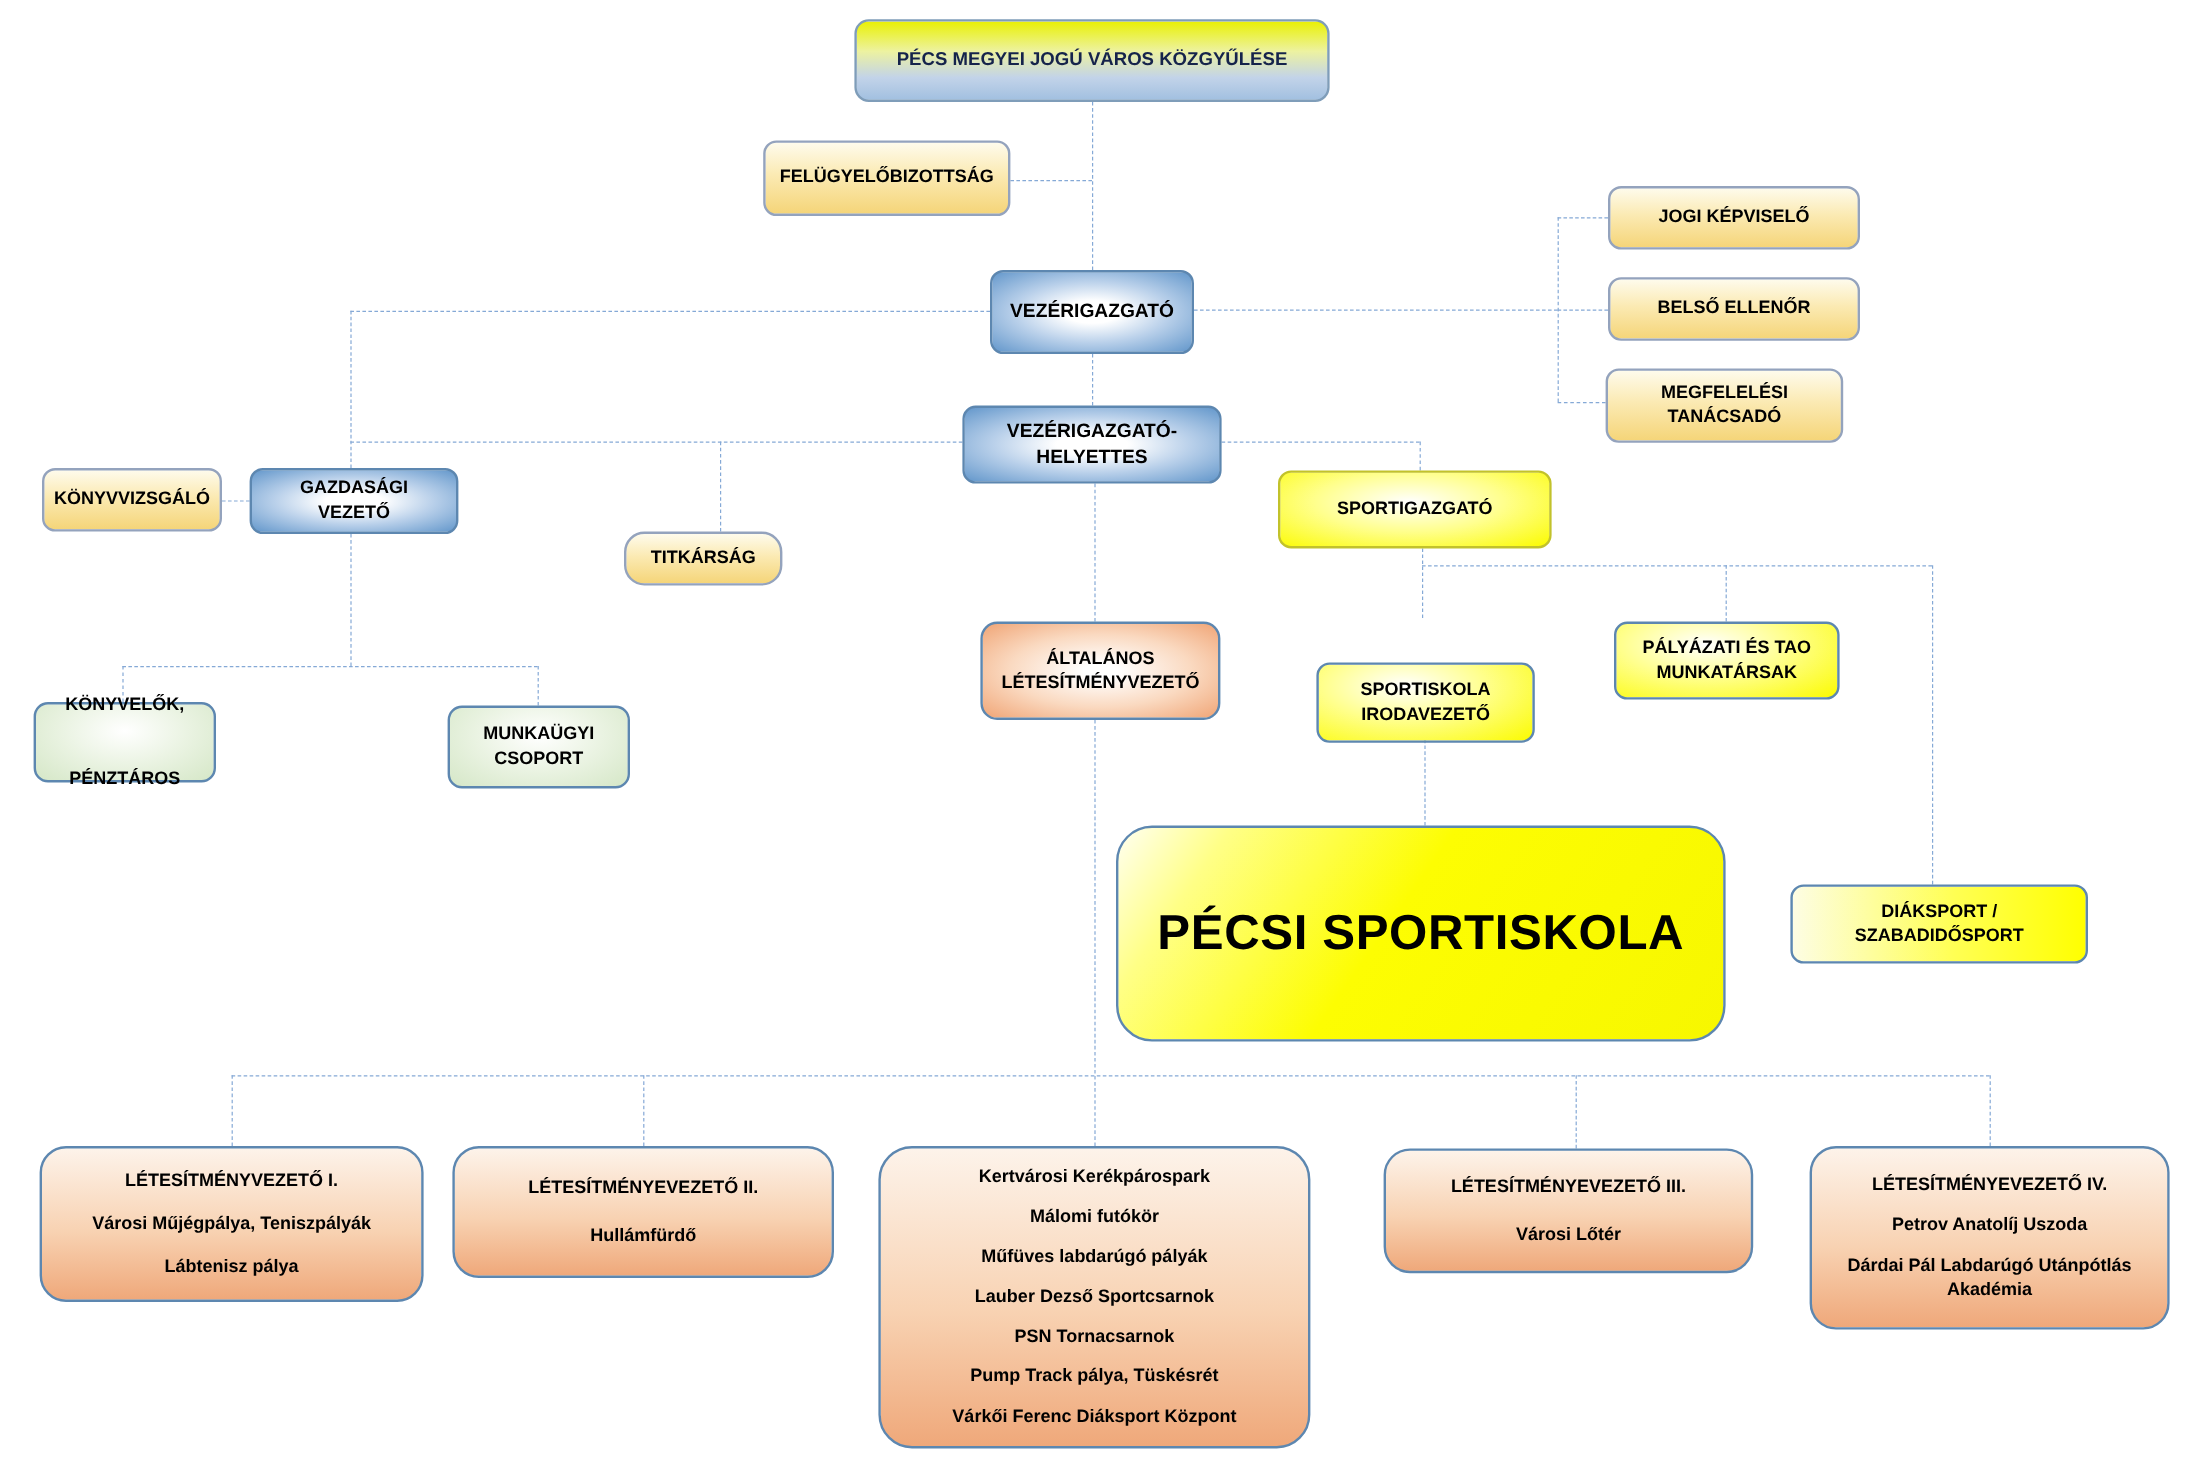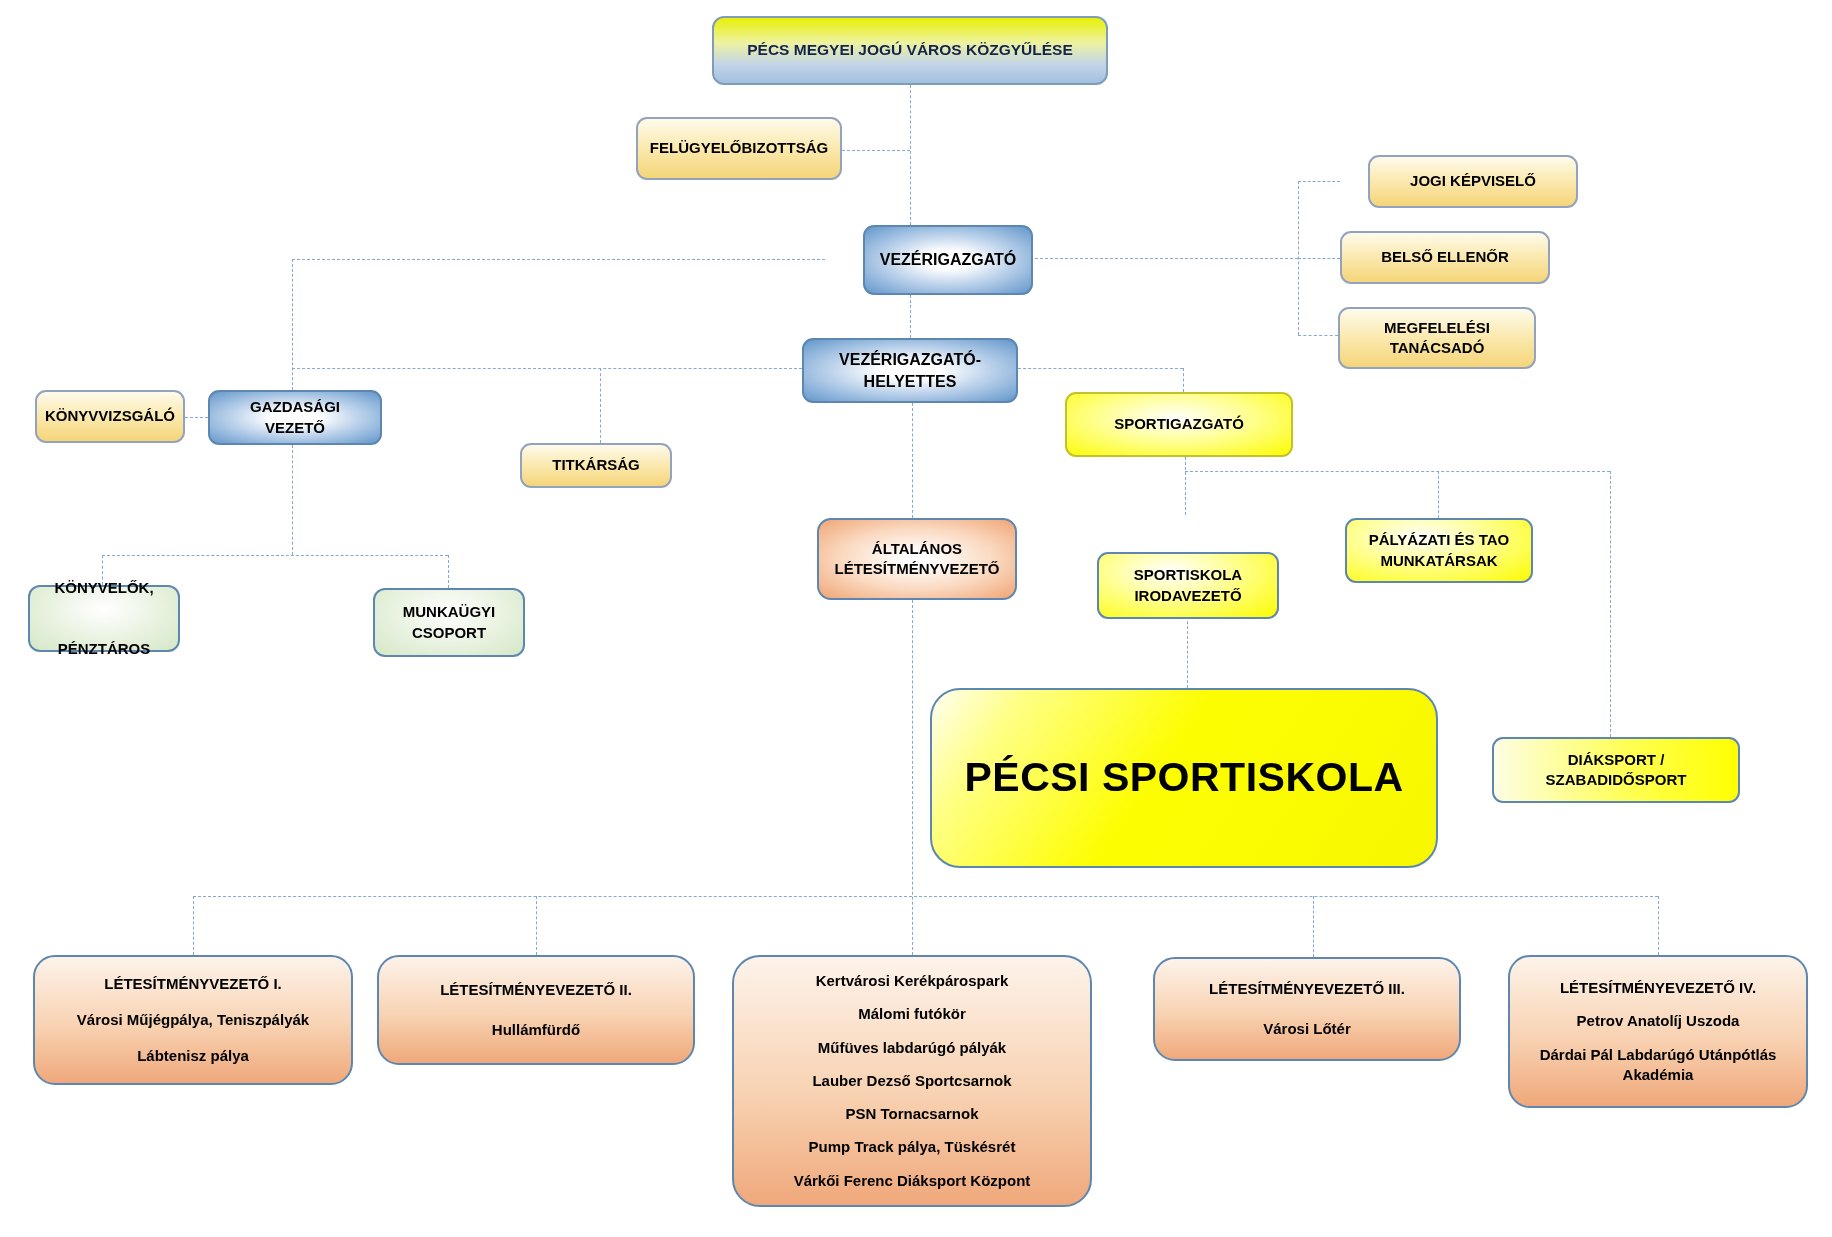--- a/index.html
+++ b/index.html
@@ -100,51 +100,51 @@
   <div class="lnv" style="left:1658px;top:896px;height:59px;"></div>
 
   <div class="box topgrad" style="left:712px;top:16px;width:396px;height:69px;">
     <span>PÉCS MEGYEI JOGÚ VÁROS KÖZGYŰLÉSE</span>
   </div>
 
   <div class="box gold" style="left:636px;top:117px;width:206px;height:63px;">
     <span>FELÜGYELŐBIZOTTSÁG</span>
   </div>
 
-  <div class="box gold" style="left:1340px;top:155px;width:210px;height:53px;margin-left:28px;">
+  <div class="box gold" style="left:1340px;top:155px;width:210px;height:53px;">
     <span>JOGI KÉPVISELŐ</span>
   </div>
 
   <div class="box gold" style="left:1340px;top:231px;width:210px;height:53px;">
     <span>BELSŐ ELLENŐR</span>
   </div>
 
   <div class="box gold" style="left:1338px;top:307px;width:198px;height:62px;">
     <span>MEGFELELÉSI</span>
     <span>TANÁCSADÓ</span>
   </div>
 
-  <div class="box blue" style="left:863px;top:225px;width:170px;height:70px;">
+  <div class="box blue" style="left:825px;top:225px;width:170px;height:70px;">
     <span>VEZÉRIGAZGATÓ</span>
   </div>
 
   <div class="box blue" style="left:802px;top:338px;width:216px;height:65px;">
     <span>VEZÉRIGAZGATÓ-</span>
     <span>HELYETTES</span>
   </div>
 
   <div class="box gold" style="left:35px;top:390px;width:150px;height:53px;">
     <span>KÖNYVVIZSGÁLÓ</span>
   </div>
 
   <div class="box blue" style="left:208px;top:390px;width:174px;height:55px;font-size:15px;">
     <span>GAZDASÁGI VEZETŐ</span>
   </div>
 
-  <div class="box gold" style="left:520px;top:443px;width:152px;height:45px;">
+  <div class="box gold" style="left:520px;top:443px;width:132px;height:45px;border-radius:17px;">
     <span>TITKÁRSÁG</span>
   </div>
 
   <div class="box yellowRadial" style="left:1065px;top:392px;width:228px;height:65px;">
     <span>SPORTIGAZGATÓ</span>
   </div>
 
   <div class="box orangeRadial" style="left:817px;top:518px;width:200px;height:82px;">
     <span>ÁLTALÁNOS</span>
     <span>LÉTESÍTMÉNYVEZETŐ</span>

